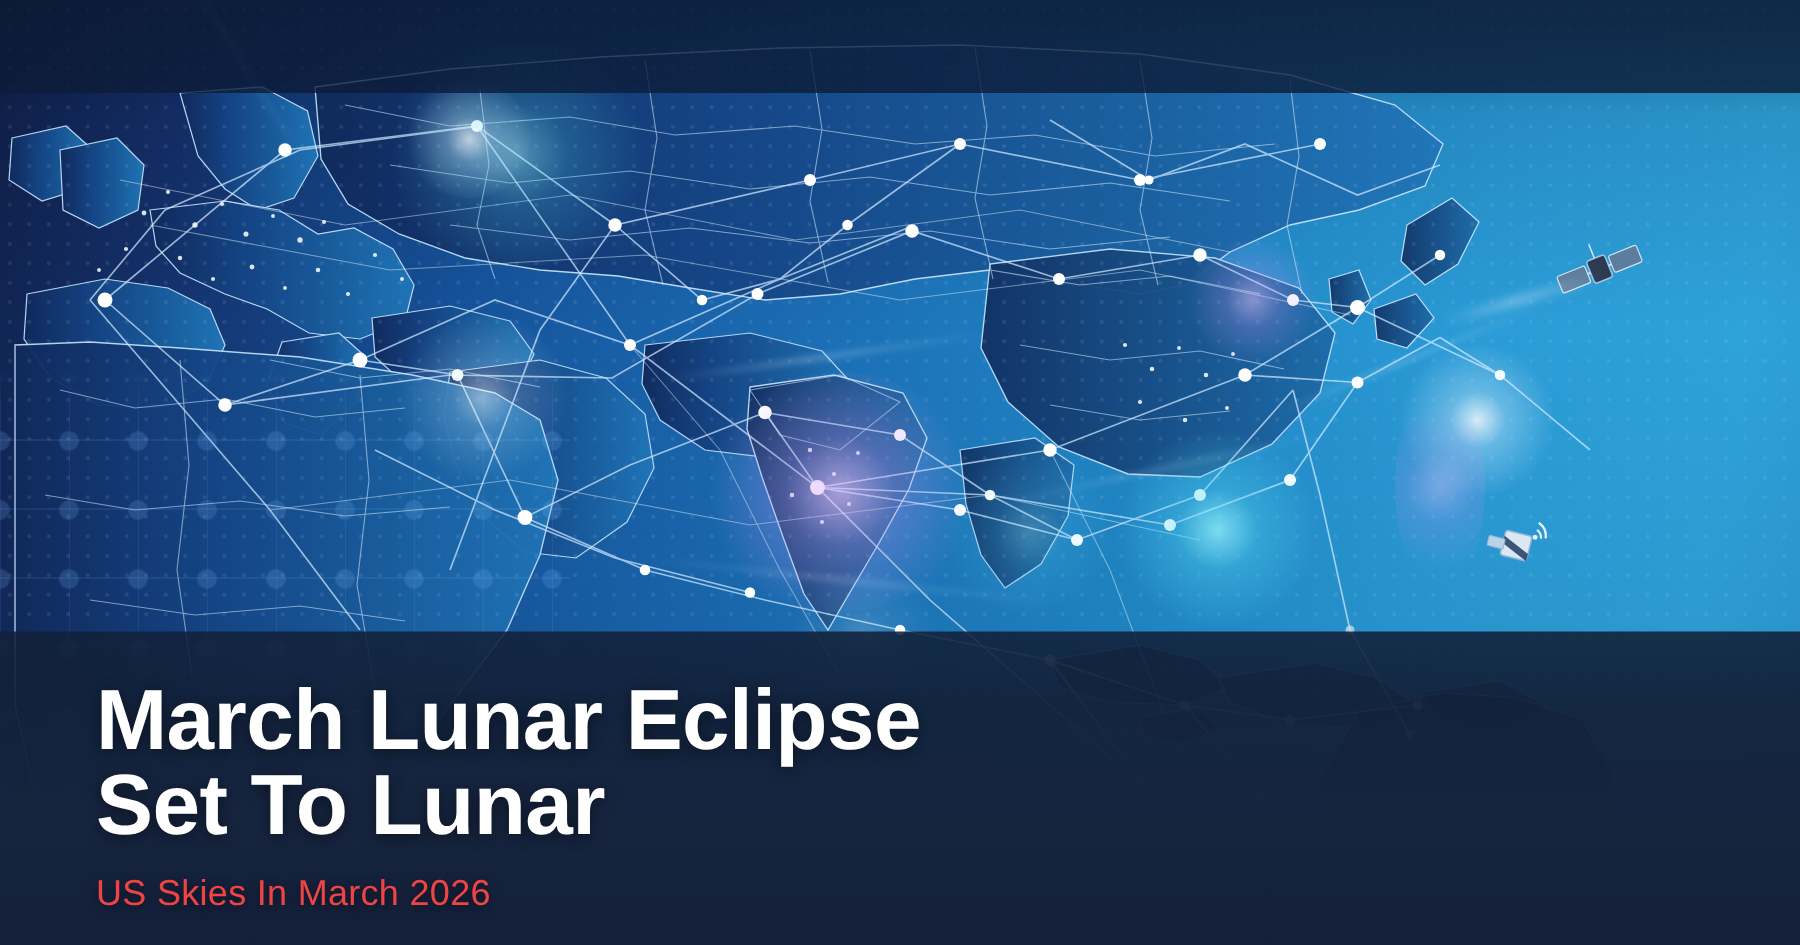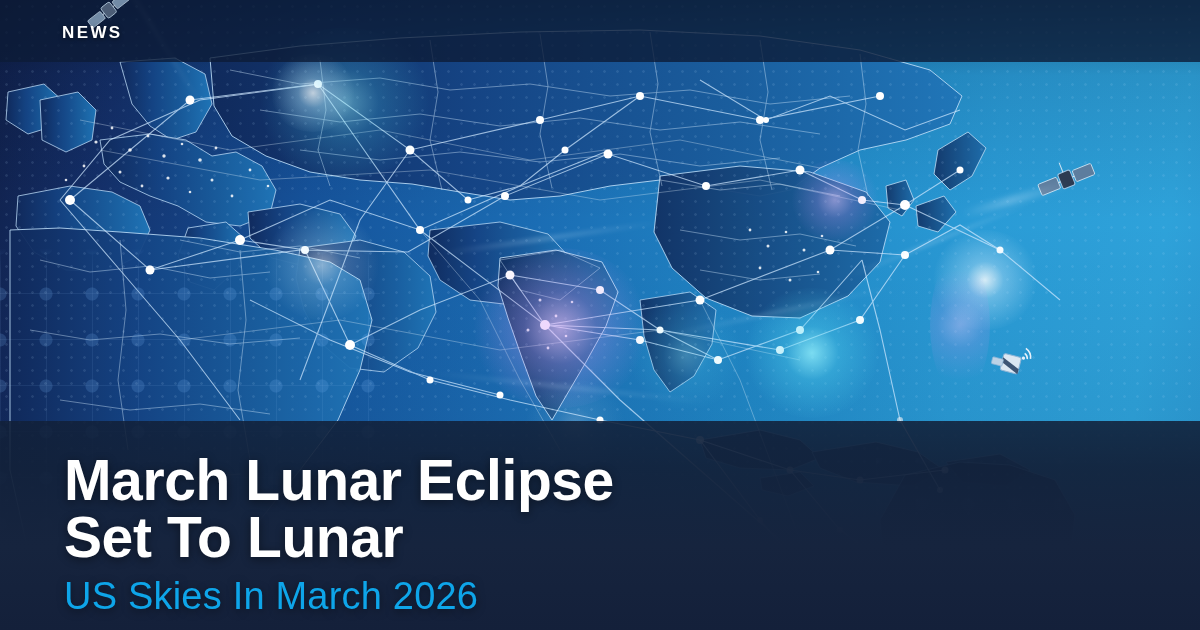--- a/index.html
+++ b/index.html
@@ -84,21 +84,21 @@
 
   #headline{
     position:absolute;left:64px;top:452px;width:1000px;
     color:#ffffff;font-size:57px;font-weight:bold;line-height:57px;
     letter-spacing:-0.4px;
     text-shadow:0 2px 10px rgba(0,0,0,.45);
   }
   #headline .hl{display:block;white-space:nowrap;}
   #subtitle{
     position:absolute;left:64px;top:578px;
-    color:#0ea5e9;font-size:38px;font-weight:normal;line-height:36px;
+    color:#ef4444;font-size:24px;font-weight:normal;line-height:36px;
     letter-spacing:.2px;
     text-shadow:0 2px 8px rgba(0,0,0,.5);
   }
 </style>
 </head>
 <body>
 
 <div id="stage">
 
   <div class="layer" id="ocean"></div>
@@ -368,32 +368,20 @@
       <path d="M36,8 a11,11 0 0 1 7,9" stroke="#e6f1fb" stroke-width="1.6" fill="none"></path>
       <path d="M36,13 a6.5,6.5 0 0 1 4,5" stroke="#e6f1fb" stroke-width="1.5" fill="none"></path>
       <circle cx="36" cy="18" r="1.6" fill="#e6f1fb"></circle>
       <rect x="6" y="24" width="11" height="7" rx="1" fill="#bcd2e6" stroke="#8fb5d6" stroke-width="0.7"></rect>
     </g>
   </svg>
 
   <div id="topband"></div>
   <div id="bottomband"></div>
 
-  <div id="newsrow">
-    <svg id="sat-badge" viewBox="0 0 56 34">
-      <g transform="rotate(-38 28 14)" opacity="0.9">
-        <rect x="23" y="8" width="11" height="13" rx="2" fill="#53657d" stroke="#b9cfe2" stroke-width="0.9"></rect>
-        <rect x="5" y="10" width="16" height="9" rx="1.2" fill="#7e98b2" stroke="#cfe0ee" stroke-width="0.7"></rect>
-        <rect x="36" y="10" width="16" height="9" rx="1.2" fill="#7e98b2" stroke="#cfe0ee" stroke-width="0.7"></rect>
-        <line x1="21" y1="14.5" x2="23" y2="14.5" stroke="#cfe0ee" stroke-width="1"></line>
-        <line x1="34" y1="14.5" x2="36" y2="14.5" stroke="#cfe0ee" stroke-width="1"></line>
-      </g>
-    </svg>
-    <div id="news-label">NEWS</div>
-  </div>
 
   <div id="headline">
     <span class="hl">March Lunar Eclipse</span>
     <span class="hl">Set To Lunar</span>
   </div>
   <div id="subtitle">US Skies In March 2026</div>
 
 </div>
 
 </body></html>

